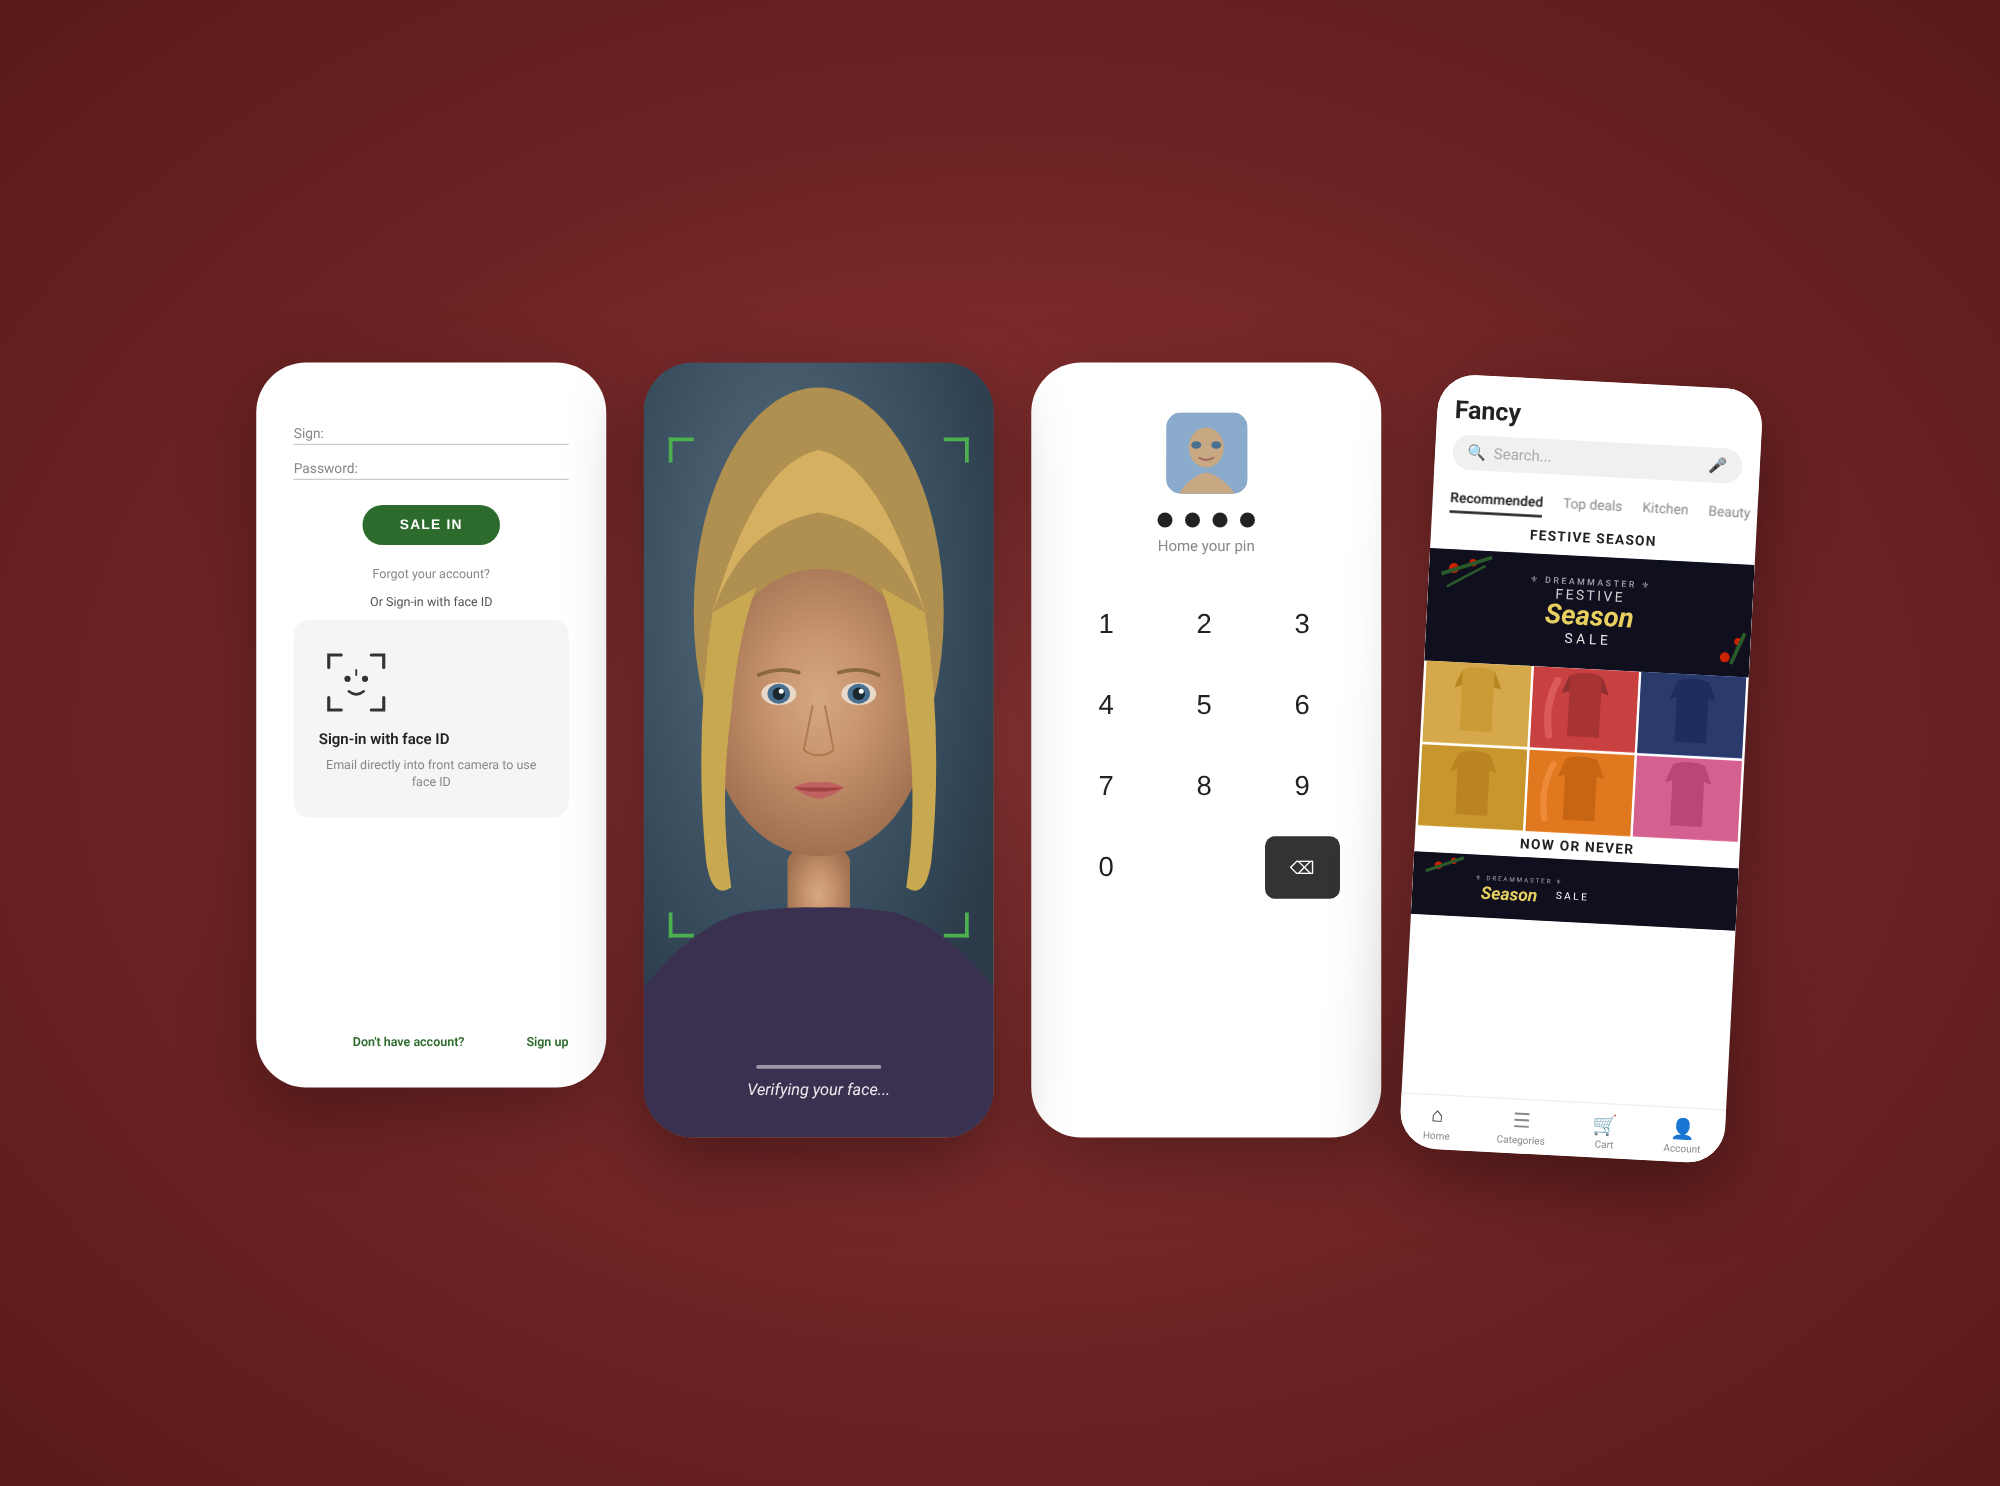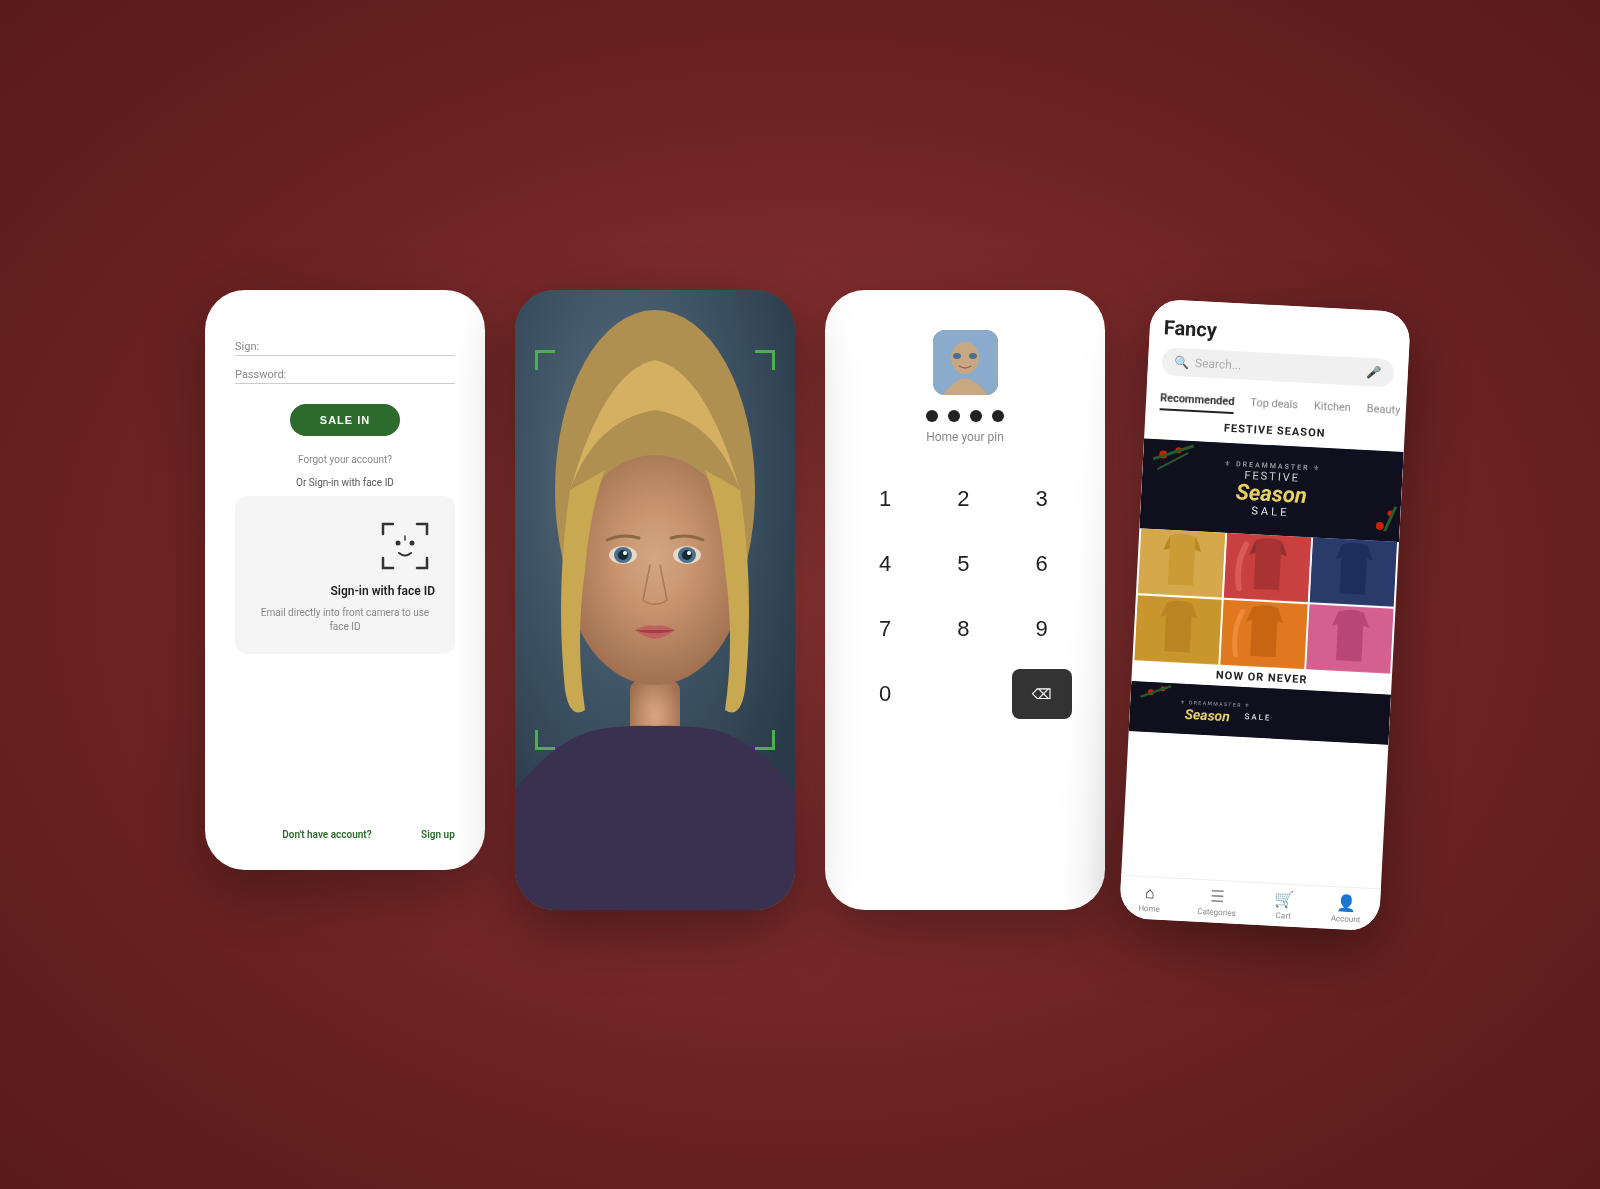--- a/index.html
+++ b/index.html
@@ -95,21 +95,21 @@
       margin: 12px 0 8px;
     }
 
     .login-face-box {
       background: #f5f5f5;
       border-radius: 12px;
       width: 100%;
       padding: 20px;
       display: flex;
       flex-direction: column;
-      align-items: flex-end;
+      align-items: flex-start;
       gap: 8px;
     }
 
     .face-icon-svg {
       width: 60px;
       height: 60px;
     }
 
     .face-id-title {
       font-size: 12px;
@@ -548,20 +548,24 @@
 
         <path d="M0 500 Q40 450 80 440 Q110 435 140 436 Q170 435 200 440 Q240 450 280 500 L280 620 L0 620Z" fill="#3a3050"></path>
       </svg>
     </div>
 
     <div class="face-scan-corners">
       <div class="corner corner-tl"></div>
       <div class="corner corner-tr"></div>
       <div class="corner corner-bl"></div>
       <div class="corner corner-br"></div>
+    </div>
+    <div class="face-verify-bottom">
+      <div class="face-progress-bar"></div>
+      <div class="face-verify-text">Verifying your face...</div>
     </div>
   </div>
 
   <div class="screen-pin">
     <div class="pin-avatar">
       <div class="pin-avatar-inner">
         <svg width="65" height="65" viewBox="0 0 65 65" xmlns="http://www.w3.org/2000/svg">
           <rect width="65" height="65" fill="#8aabcc"></rect>
           <ellipse cx="32" cy="28" rx="14" ry="16" fill="#c8a882"></ellipse>
           <path d="M10 65 Q20 50 32 48 Q44 50 55 65Z" fill="#c8a882"></path>

